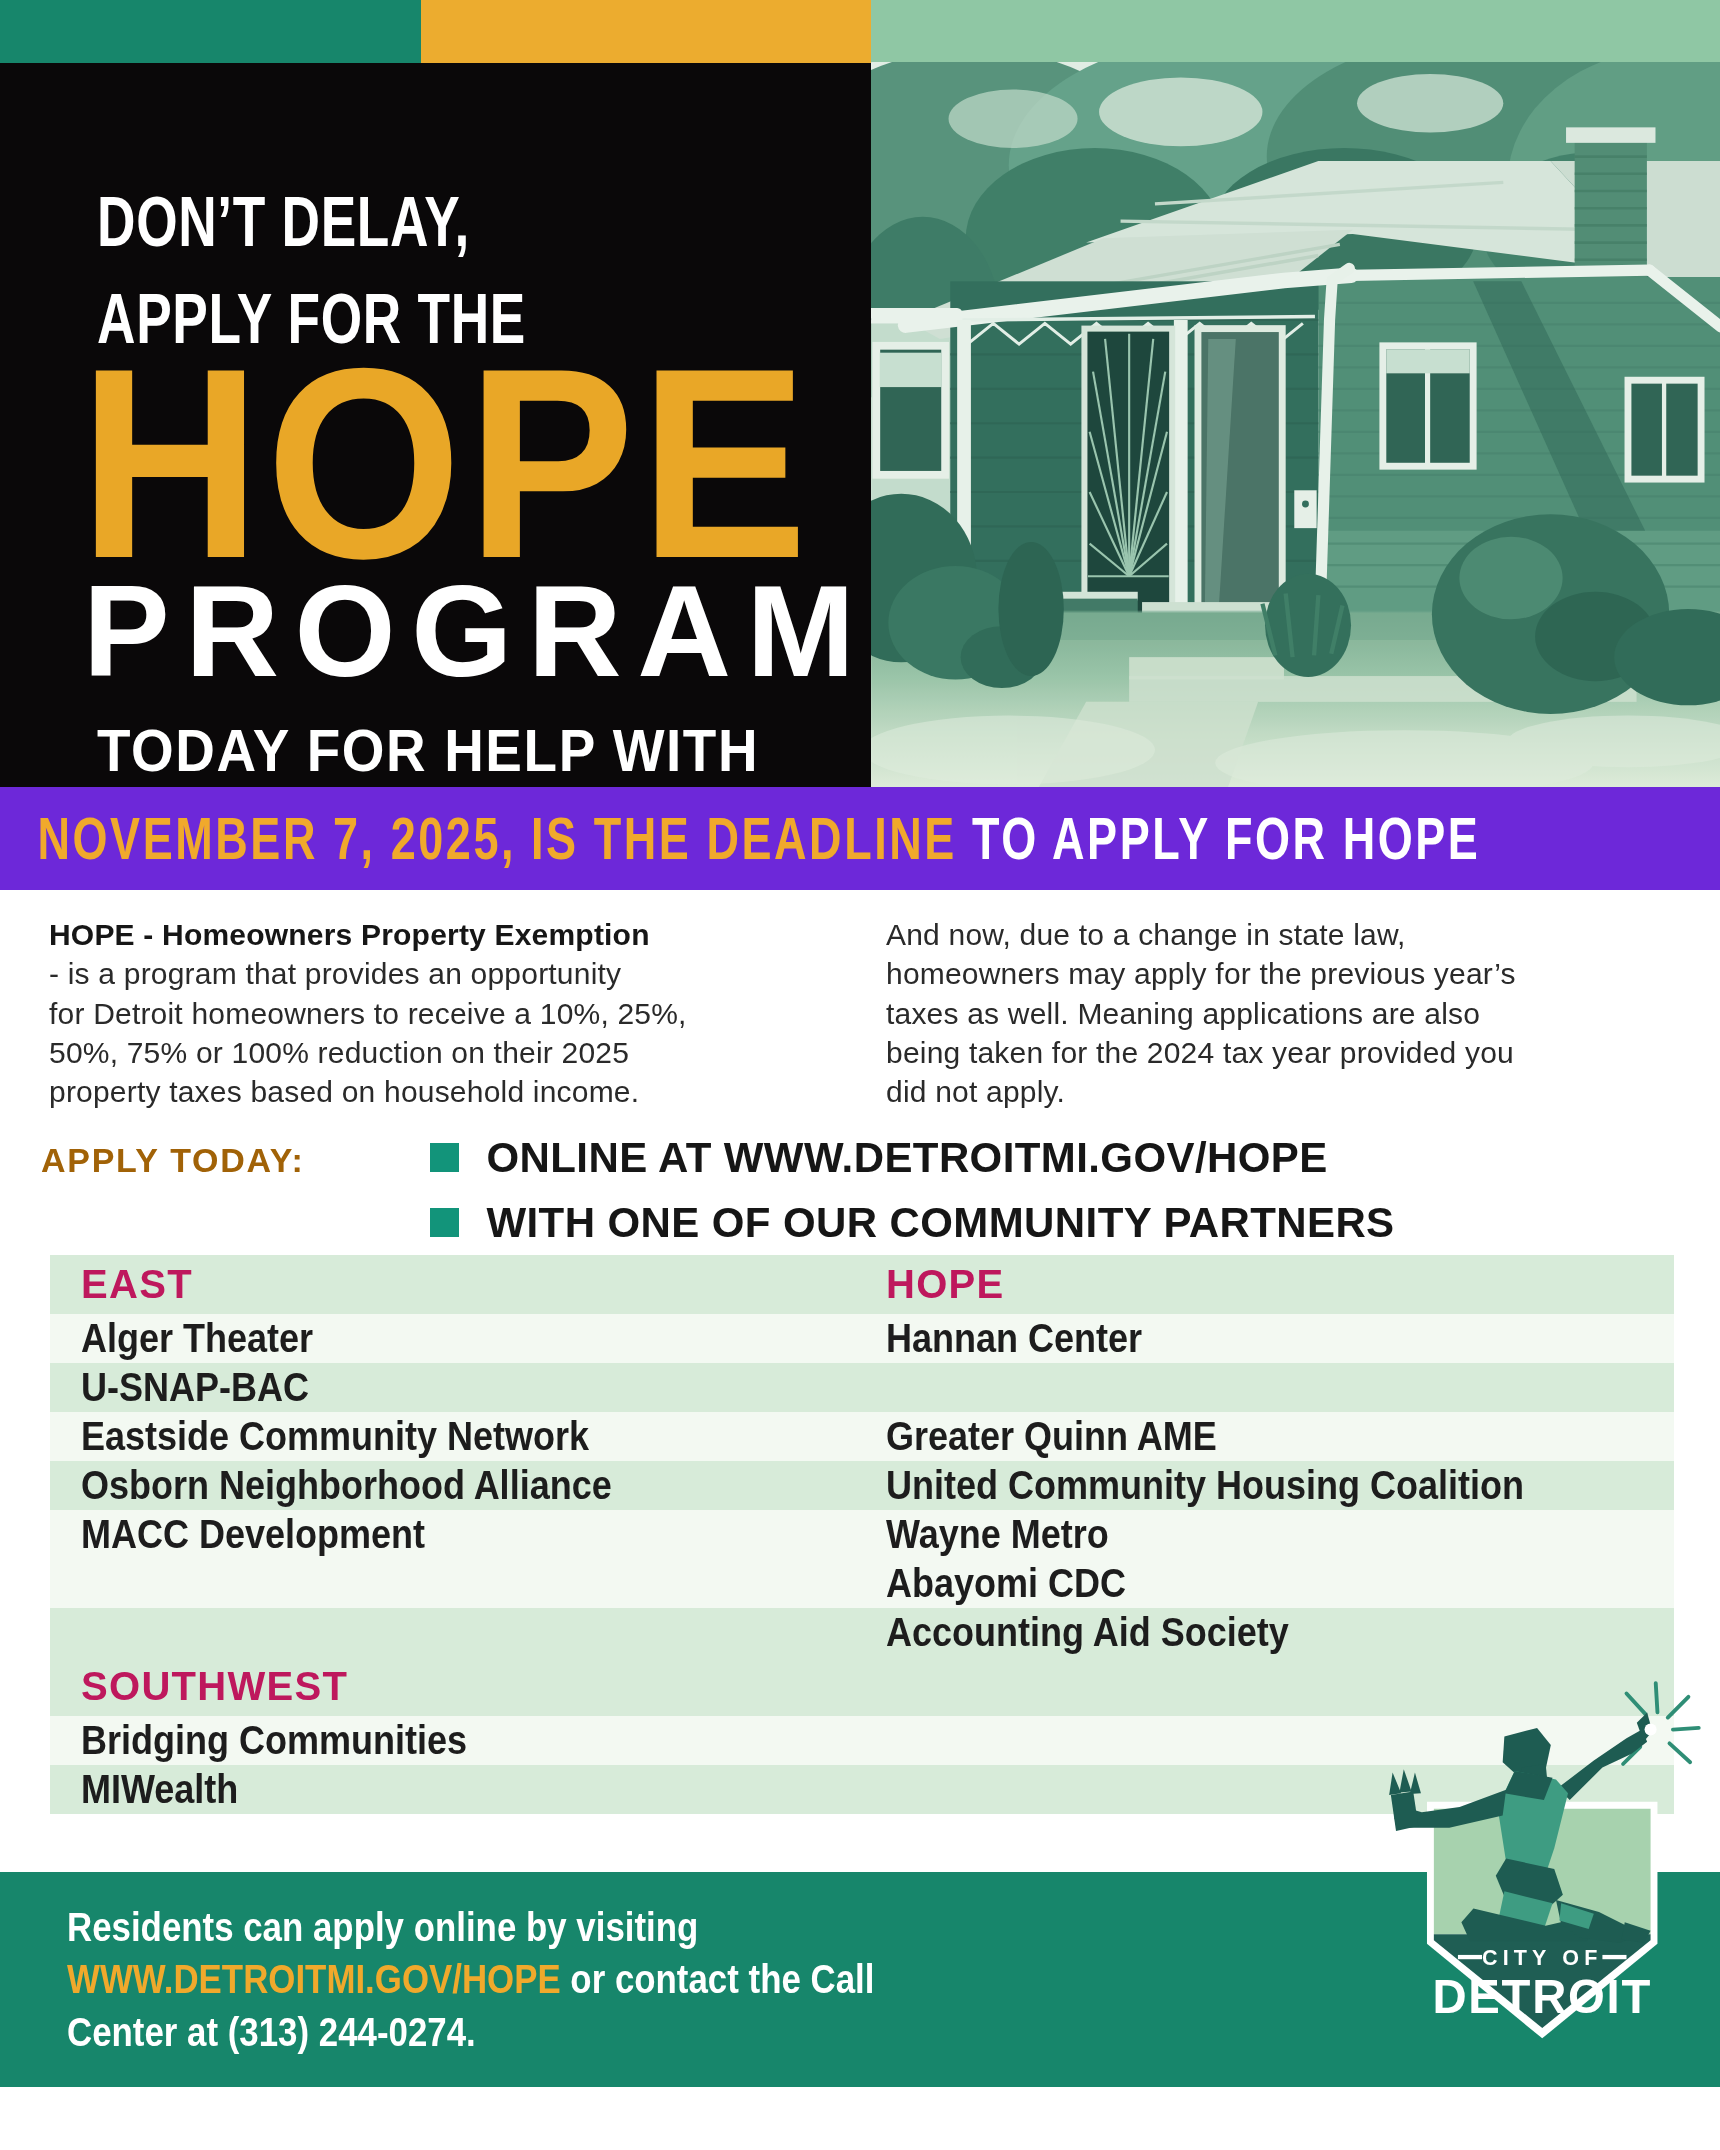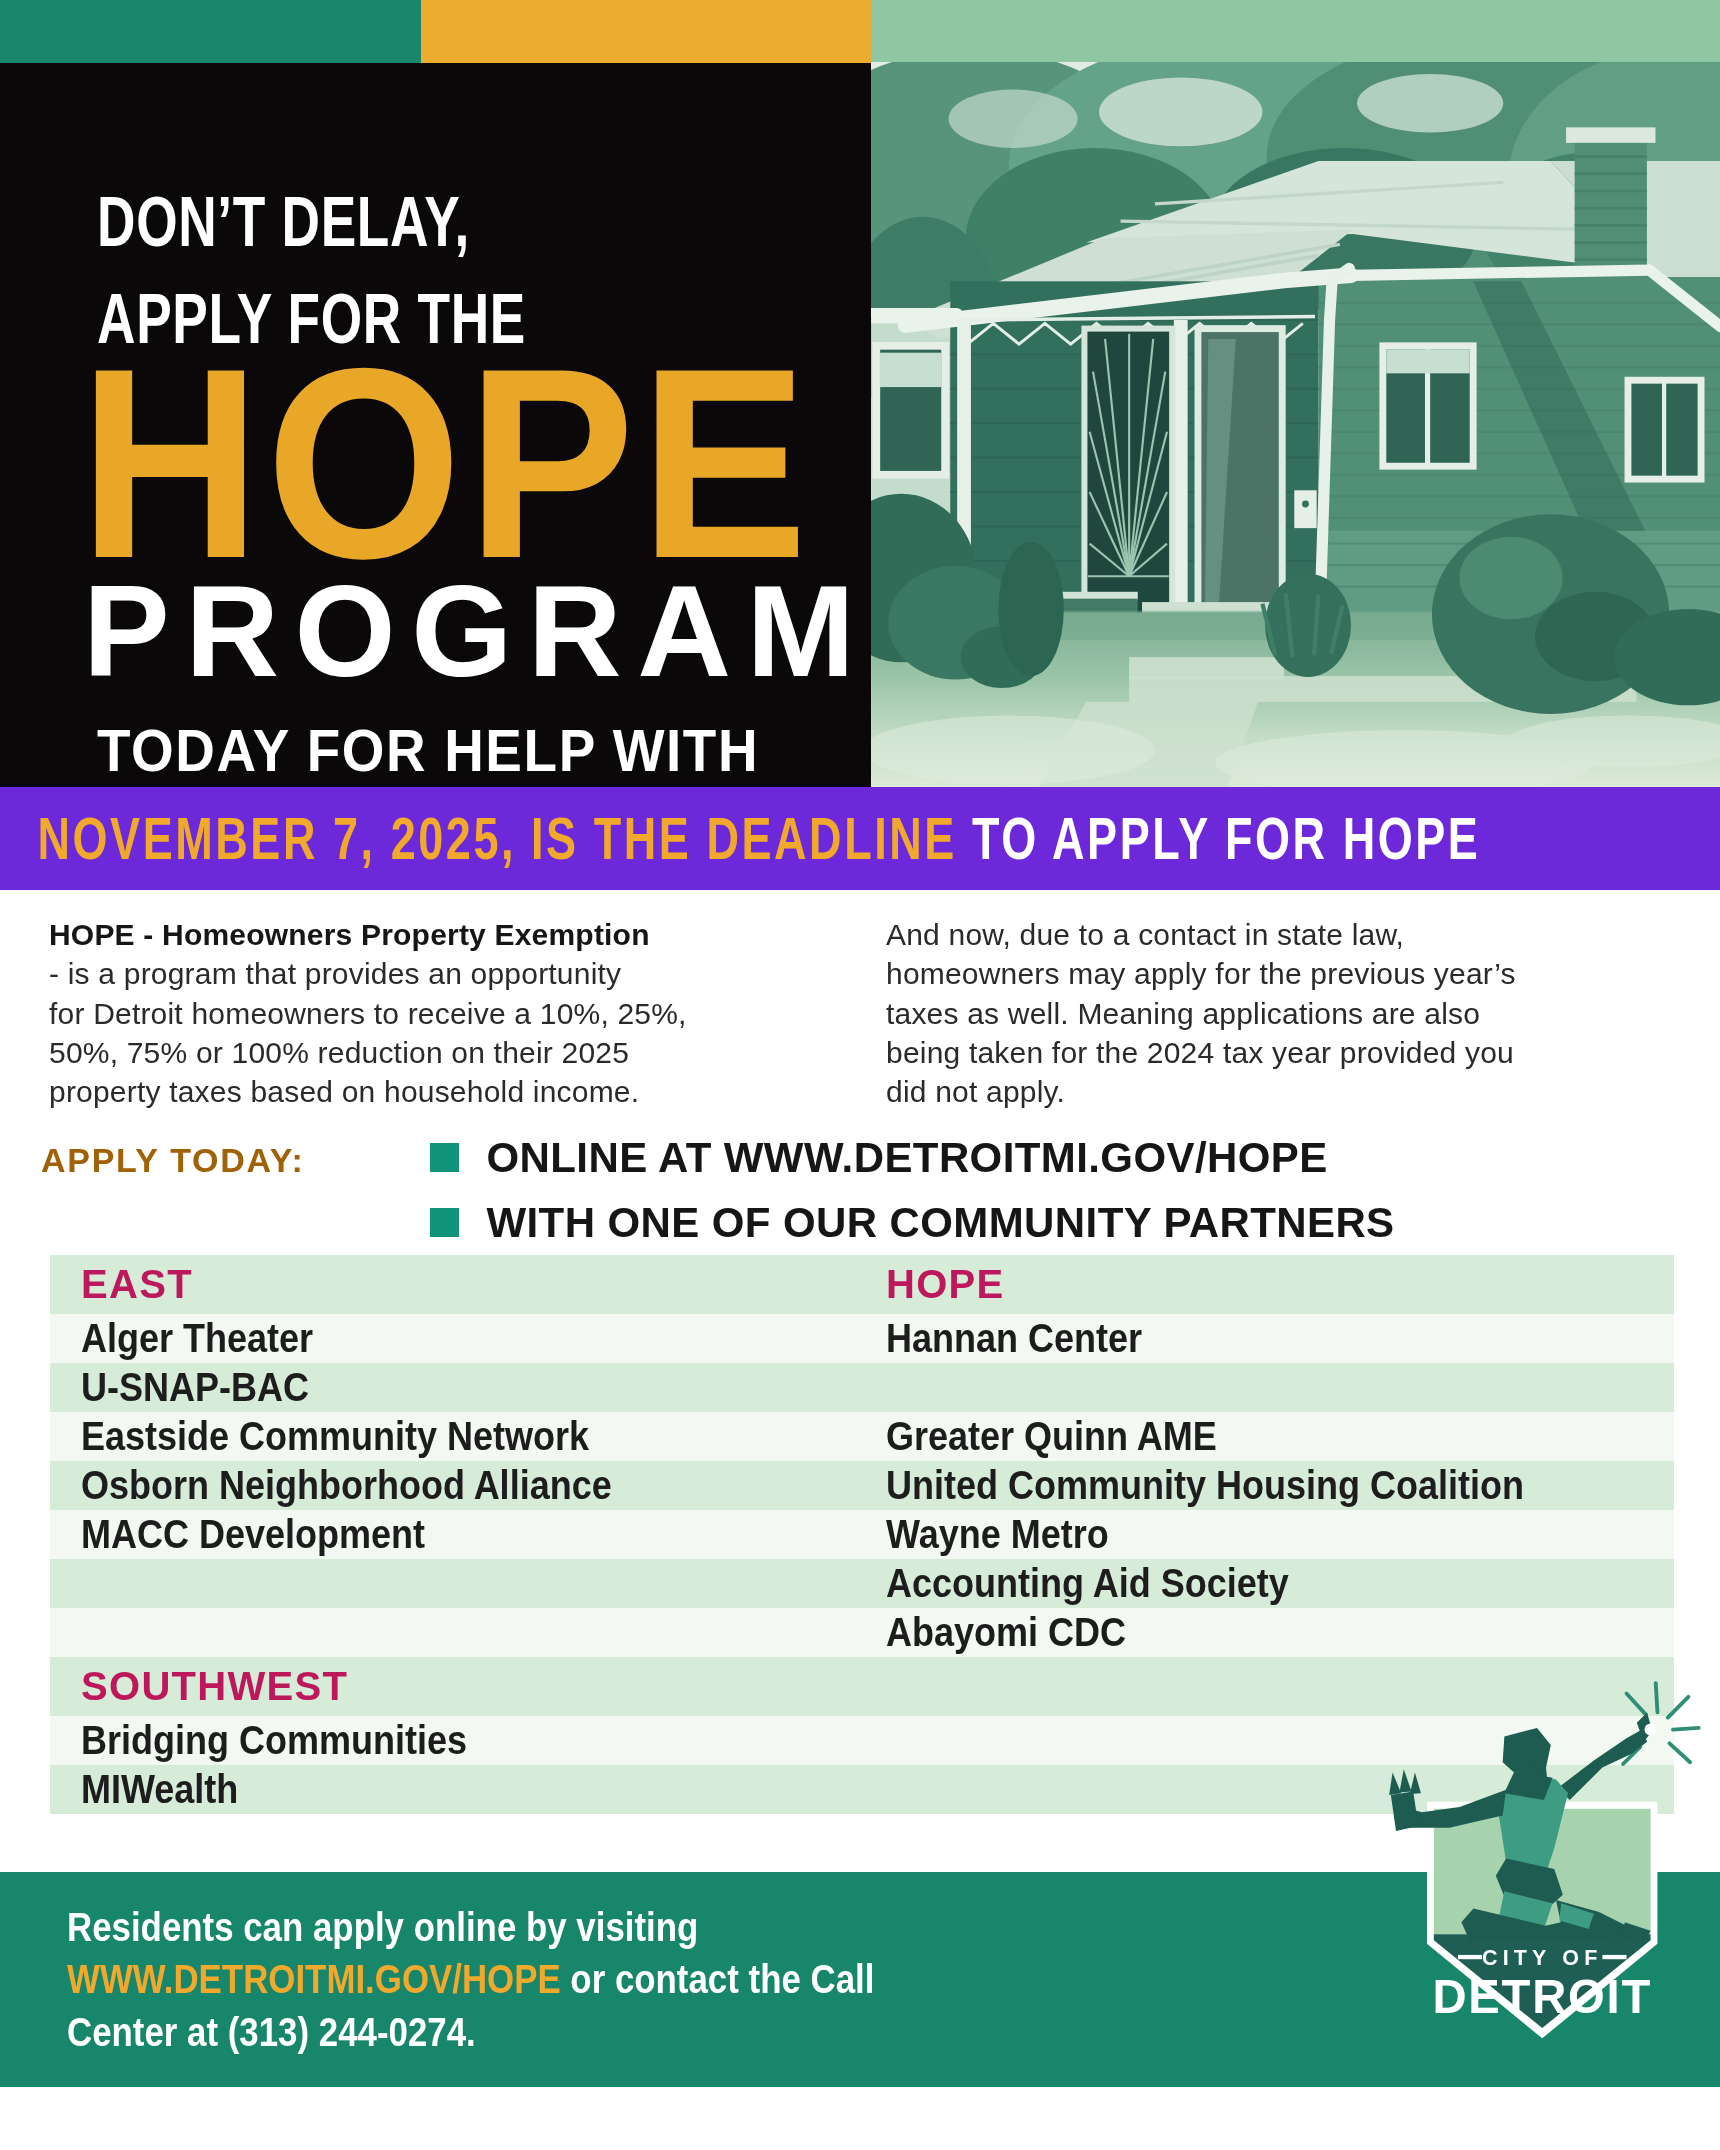--- a/index.html
+++ b/index.html
@@ -281,21 +281,21 @@
   </div>
 
   <div class="intro-left">
     <div class="intro-title">HOPE - Homeowners Property Exemption</div>
     <div>- is a program that provides an opportunity</div>
     <div>for Detroit homeowners to receive a 10%, 25%,</div>
     <div>50%, 75% or 100% reduction on their 2025</div>
     <div>property taxes based on household income.</div>
   </div>
   <div class="intro-right">
-    <div>And now, due to a contact in state law,</div>
+    <div>And now, due to a change in state law,</div>
     <div>homeowners may apply for the previous year’s</div>
     <div>taxes as well. Meaning applications are also</div>
     <div>being taken for the 2024 tax year provided you</div>
     <div>did not apply.</div>
   </div>
 
   <div class="apply-label">APPLY TODAY:</div>
   <div class="apply-options">
     <div class="option">
       <span class="sq"></span>
@@ -324,27 +324,27 @@
       <div class="cell-w"><span>Greater Quinn AME</span></div>
     </div>
     <div class="trow bg-g">
       <div class="cell-e"><span>Osborn Neighborhood Alliance</span></div>
       <div class="cell-w"><span>United Community Housing Coalition</span></div>
     </div>
     <div class="trow bg-w">
       <div class="cell-e"><span>MACC Development</span></div>
       <div class="cell-w"><span>Wayne Metro</span></div>
     </div>
+    <div class="trow bg-w">
+      <div class="cell-e"><span></span></div>
+      <div class="cell-w"><span>Abayomi CDC</span></div>
+    </div>
     <div class="trow bg-g">
       <div class="cell-e"><span></span></div>
       <div class="cell-w"><span>Accounting Aid Society</span></div>
-    </div>
-    <div class="trow bg-w">
-      <div class="cell-e"><span></span></div>
-      <div class="cell-w"><span>Abayomi CDC</span></div>
     </div>
     <div class="trow header bg-g">
       <div class="cell-e"><span>SOUTHWEST</span></div>
       <div class="cell-w"><span></span></div>
     </div>
     <div class="trow bg-w">
       <div class="cell-e"><span>Bridging Communities</span></div>
       <div class="cell-w"><span></span></div>
     </div>
     <div class="trow bg-g">

